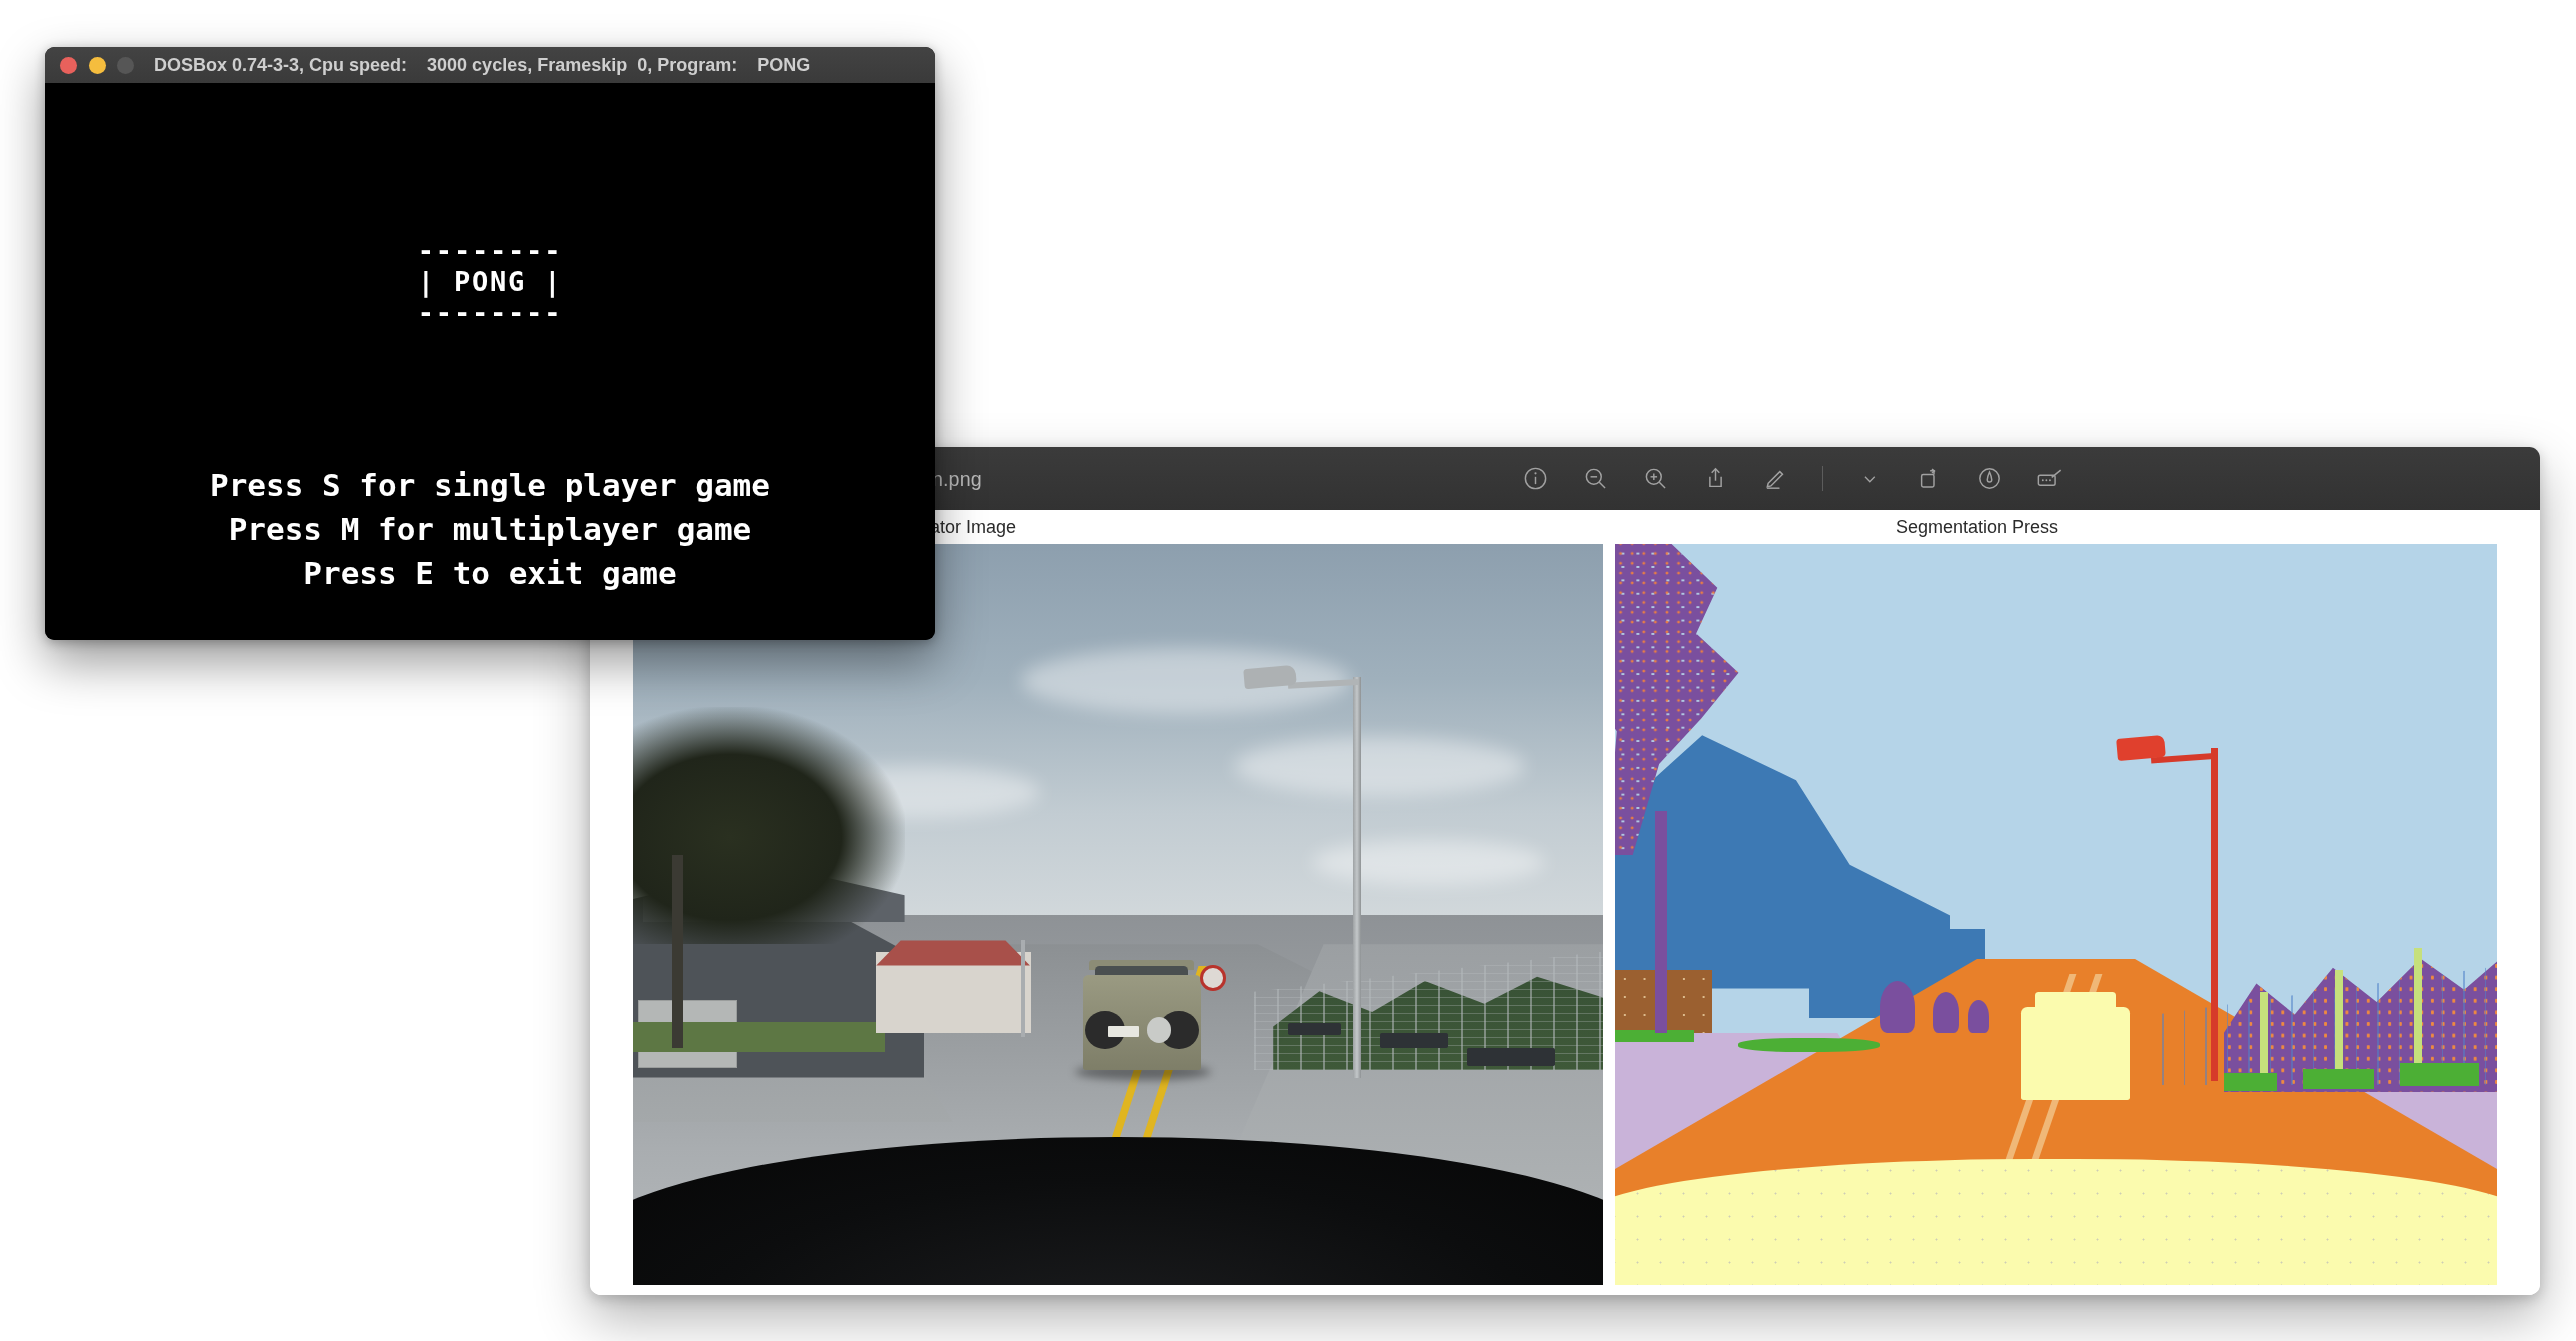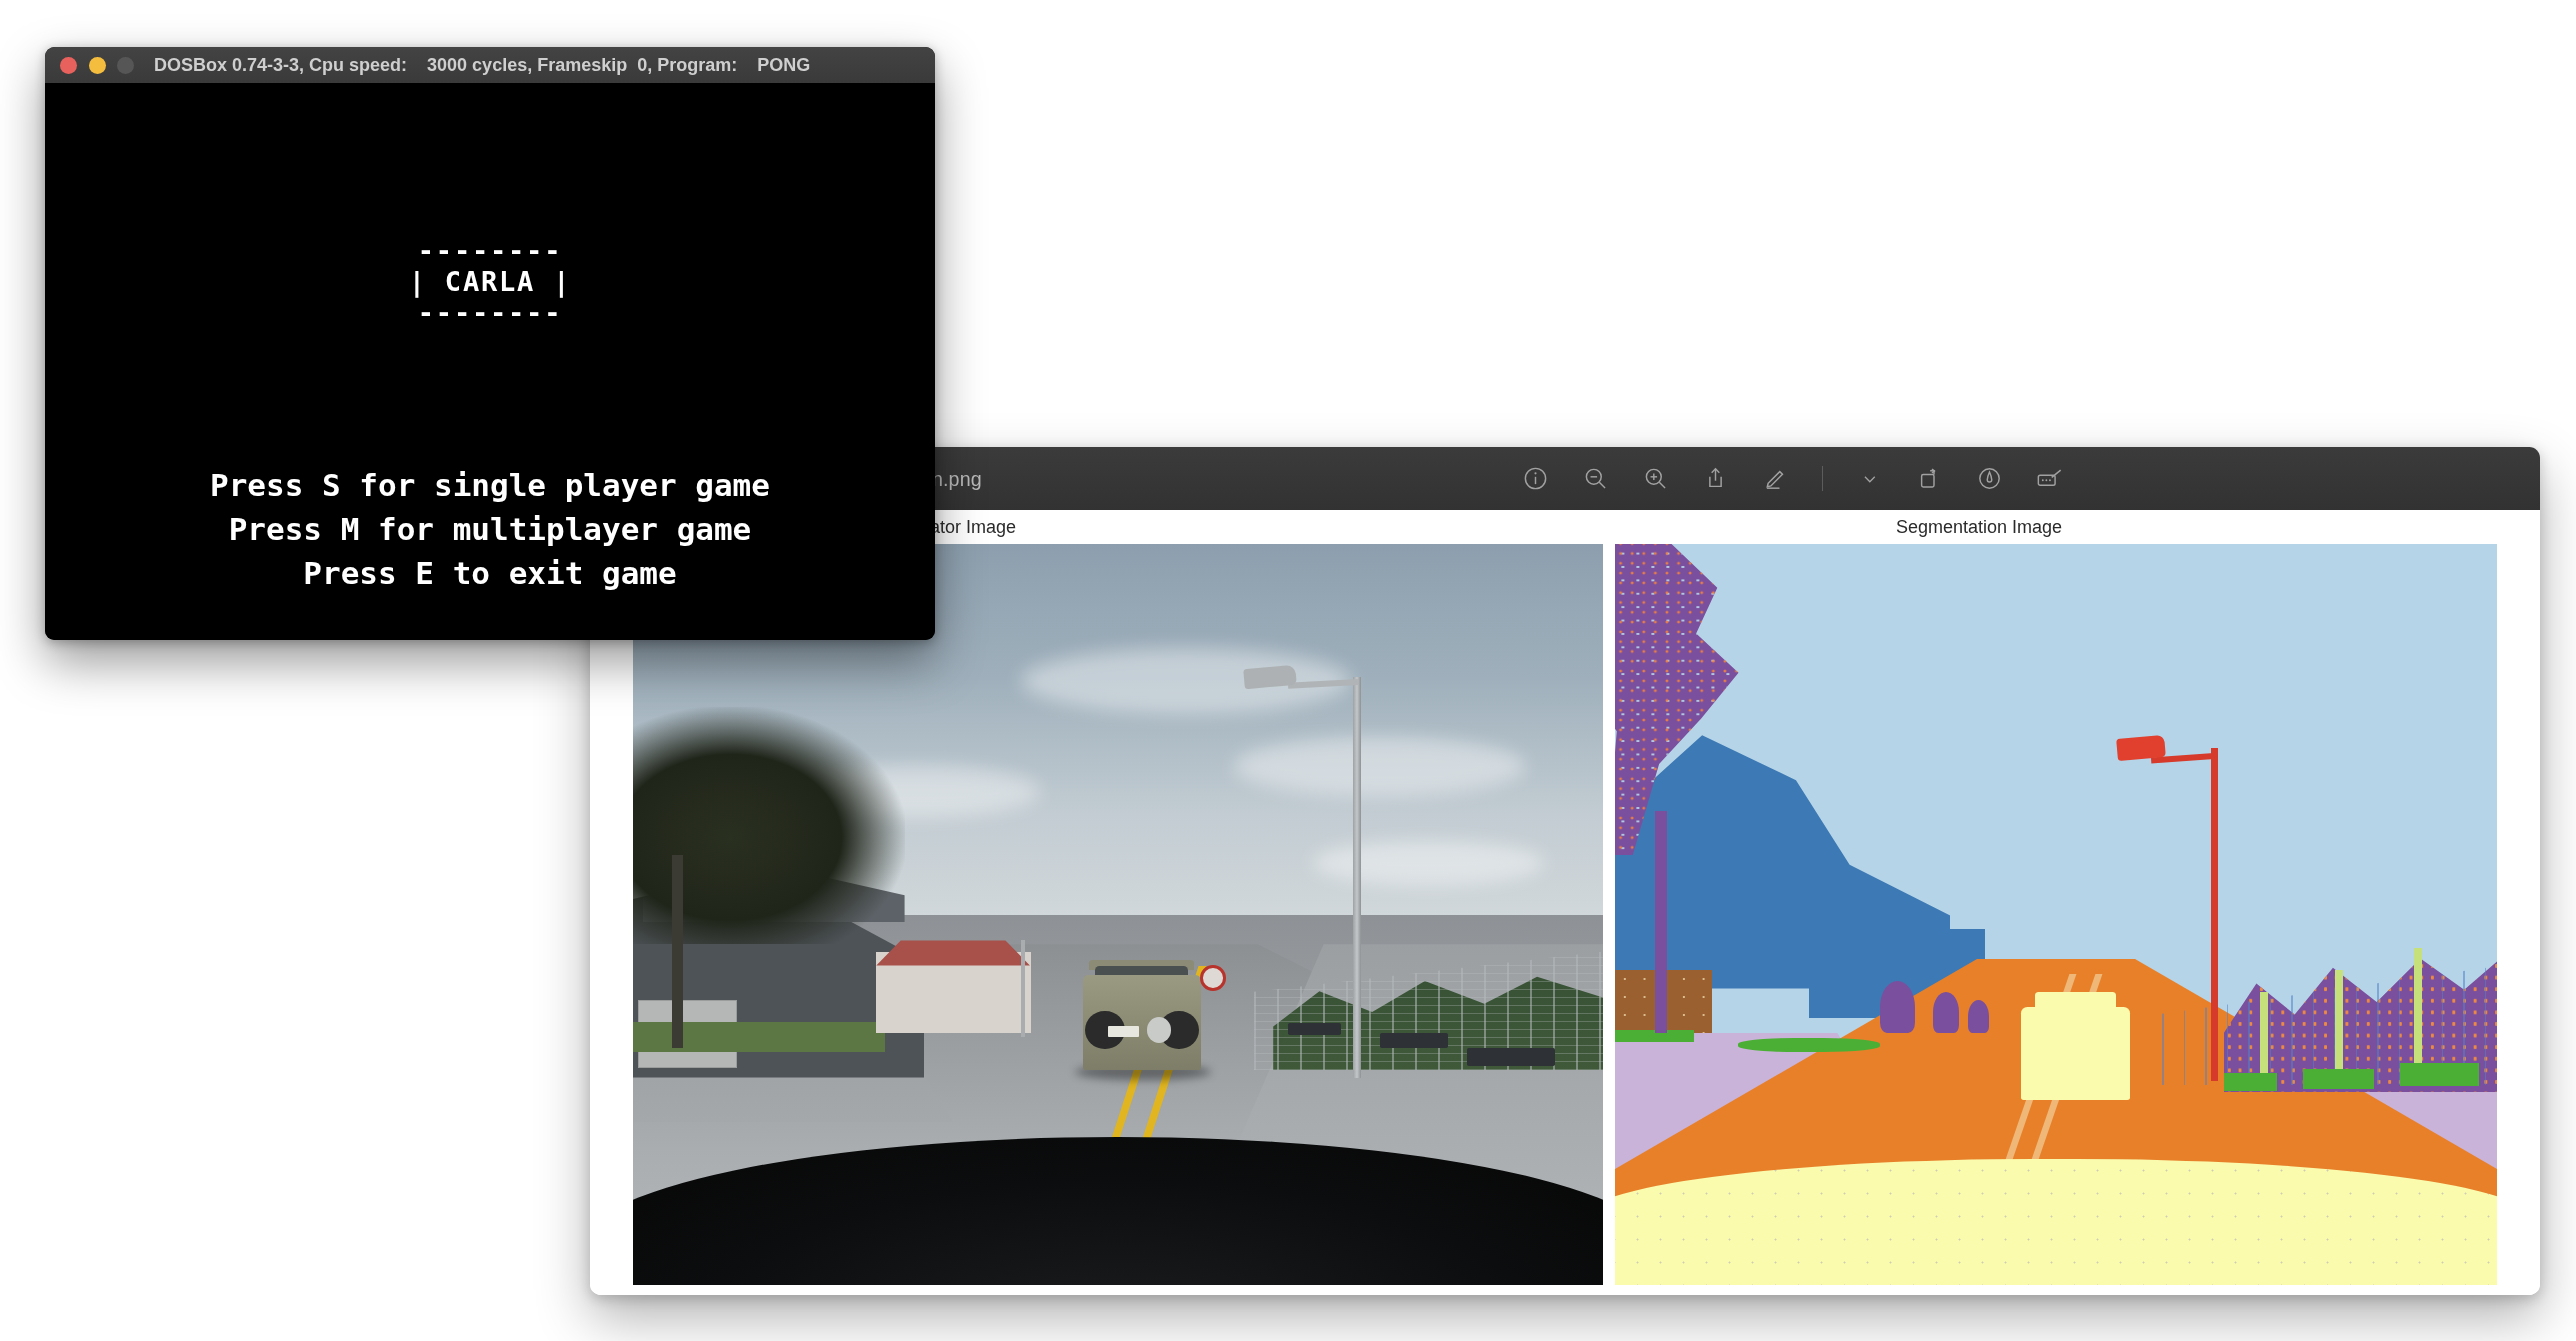--- a/index.html
+++ b/index.html
@@ -392,21 +392,21 @@
           </svg>
         </div>
       </div>
 
     </div>
 
     <div id="preview-content">
 
       <div class="panel-labels">
         <div class="panel-label" id="label-left">CARLA Simulator Image</div>
-        <div class="panel-label" id="label-right">Segmentation Image</div>
+        <div class="panel-label" id="label-right">Segmentation Press</div>
       </div>
 
       <div class="figure-area">
 
         <div id="carla-panel">
           <div class="sky"></div>
           <div class="cloud" style="left:40%;top:14%;width:34%;height:9%;"></div>
           <div class="cloud" style="left:62%;top:26%;width:30%;height:8%;"></div>
           <div class="cloud" style="left:16%;top:30%;width:26%;height:7%;"></div>
           <div class="cloud" style="left:70%;top:40%;width:24%;height:6%;"></div>
@@ -510,20 +510,20 @@
     <div id="dosbox-titlebar">
       <div class="tl-dots">
         <div class="tl-dot tl-red"></div>
         <div class="tl-dot tl-yellow"></div>
         <div class="tl-dot tl-gray"></div>
       </div>
       <div class="dos-title">DOSBox 0.74-3-3, Cpu speed:    3000 cycles, Frameskip  0, Program:    PONG</div>
     </div>
 
     <div id="dosbox-screen">
-      <div class="pong-title-block"><span>--------</span><br><span>| CARLA |</span><br><span>--------</span></div>
+      <div class="pong-title-block"><span>--------</span><br><span>| PONG |</span><br><span>--------</span></div>
 
       <div class="pong-menu"><span>Press S for single player game</span><br><span>Press M for multiplayer game</span><br><span>Press E to exit game</span></div>
     </div>
   </div>
 
 </div>
 
 
 </body></html>

